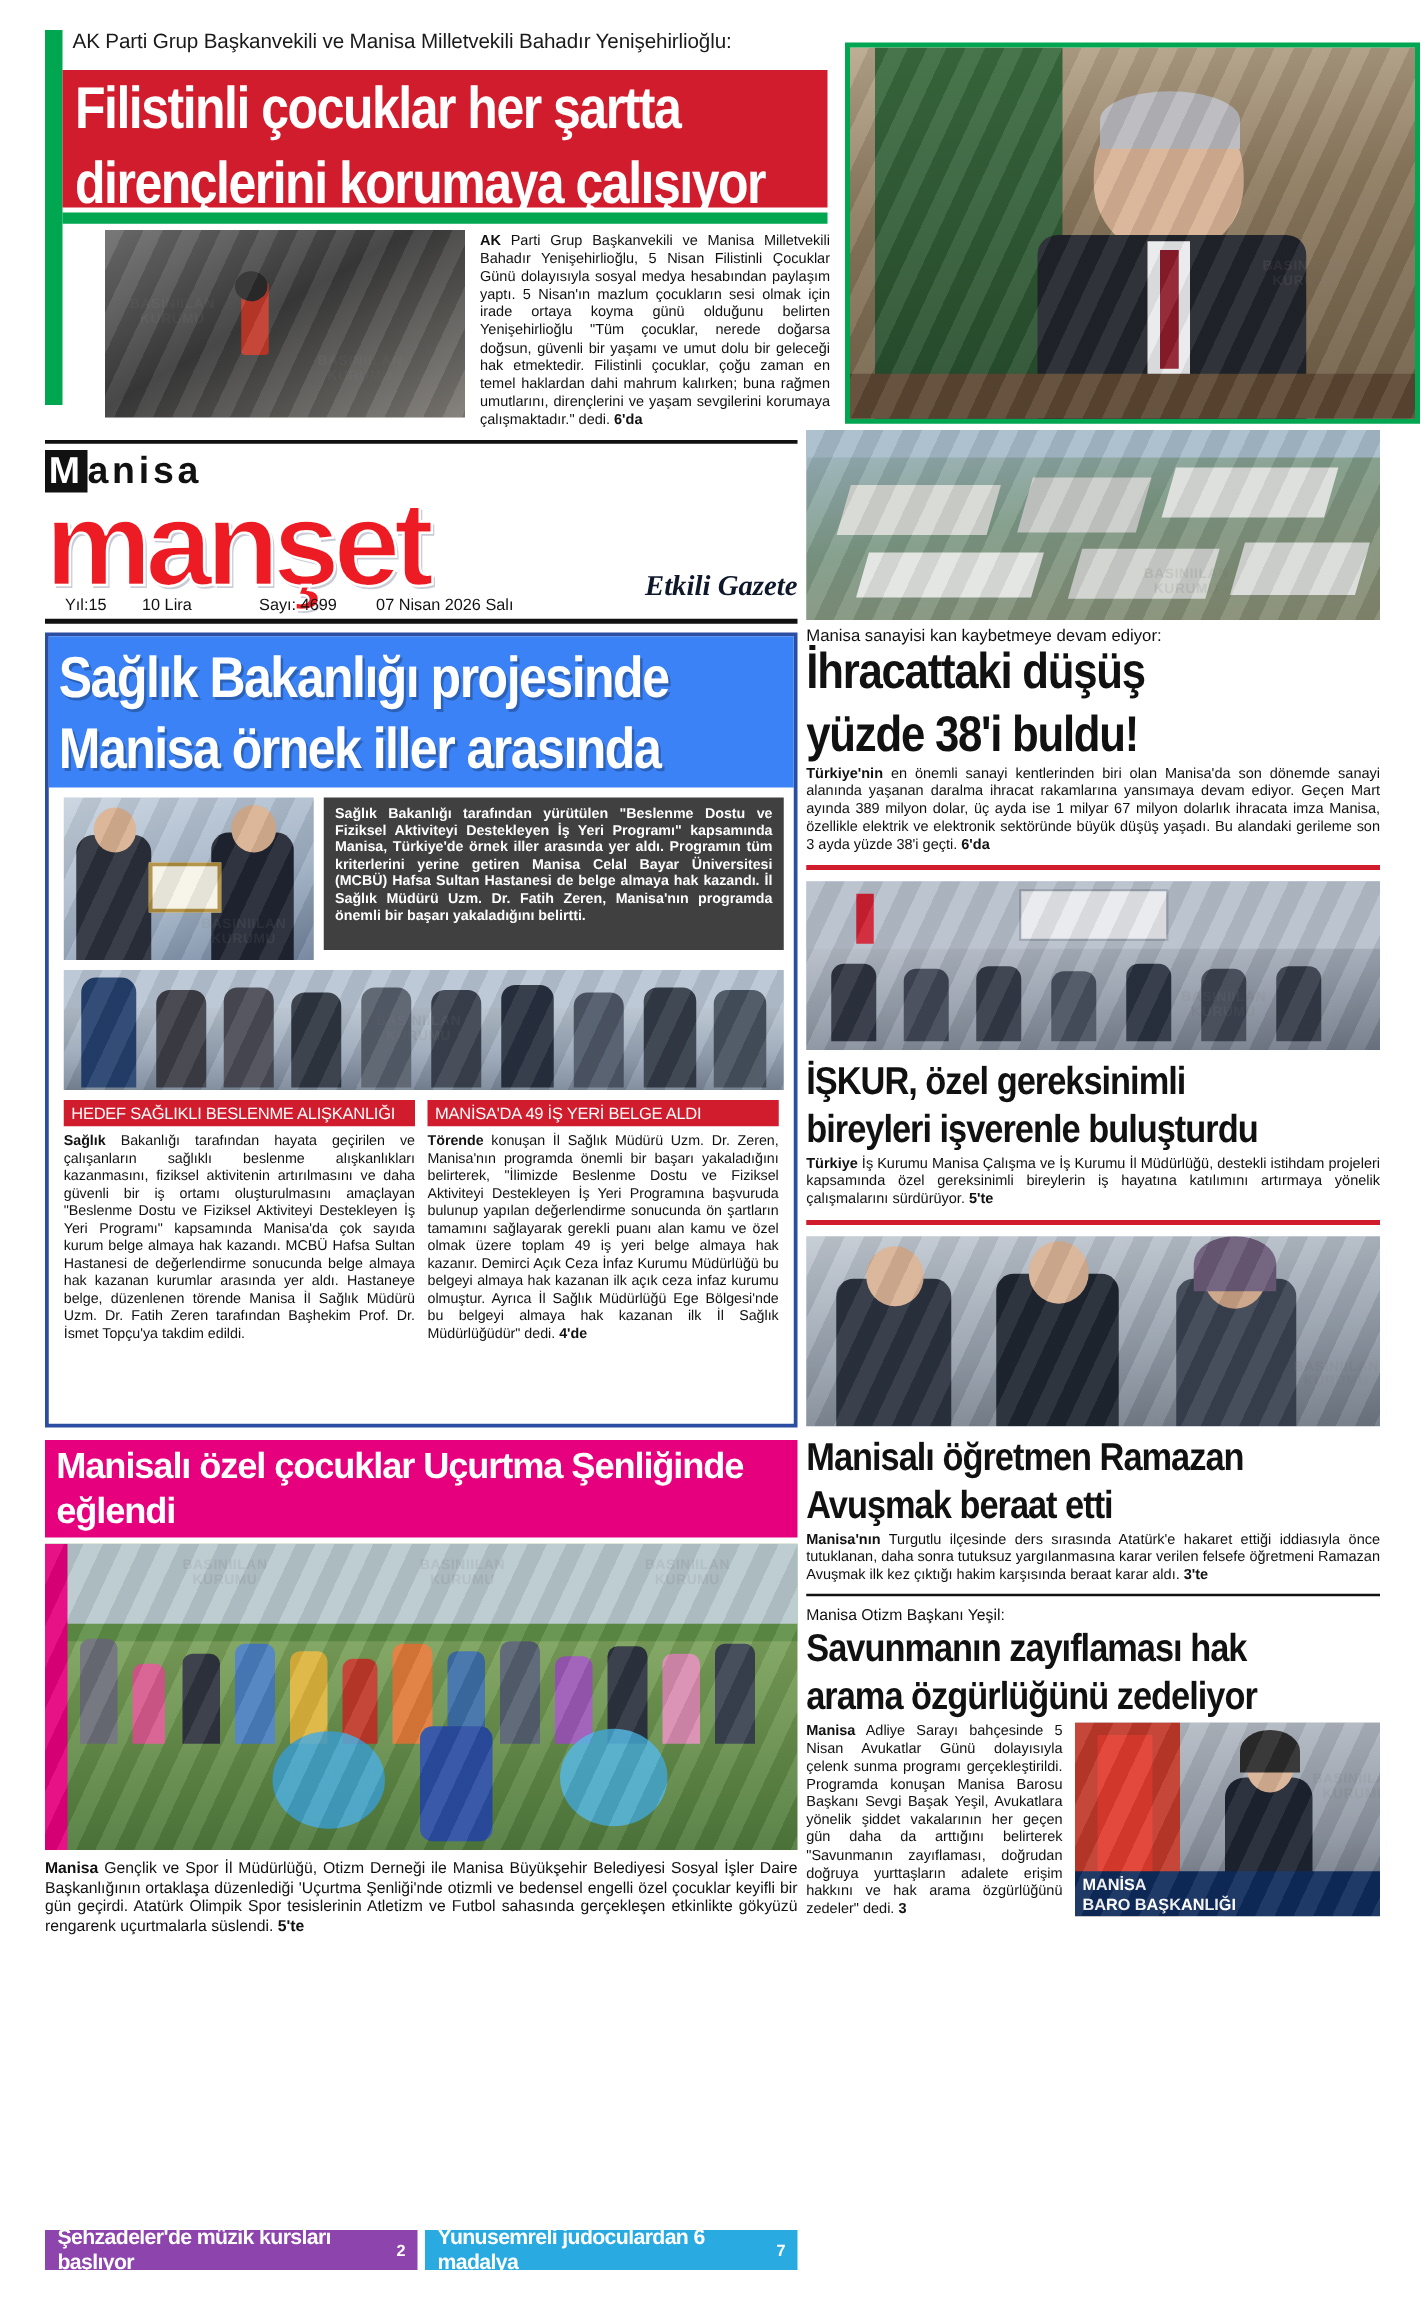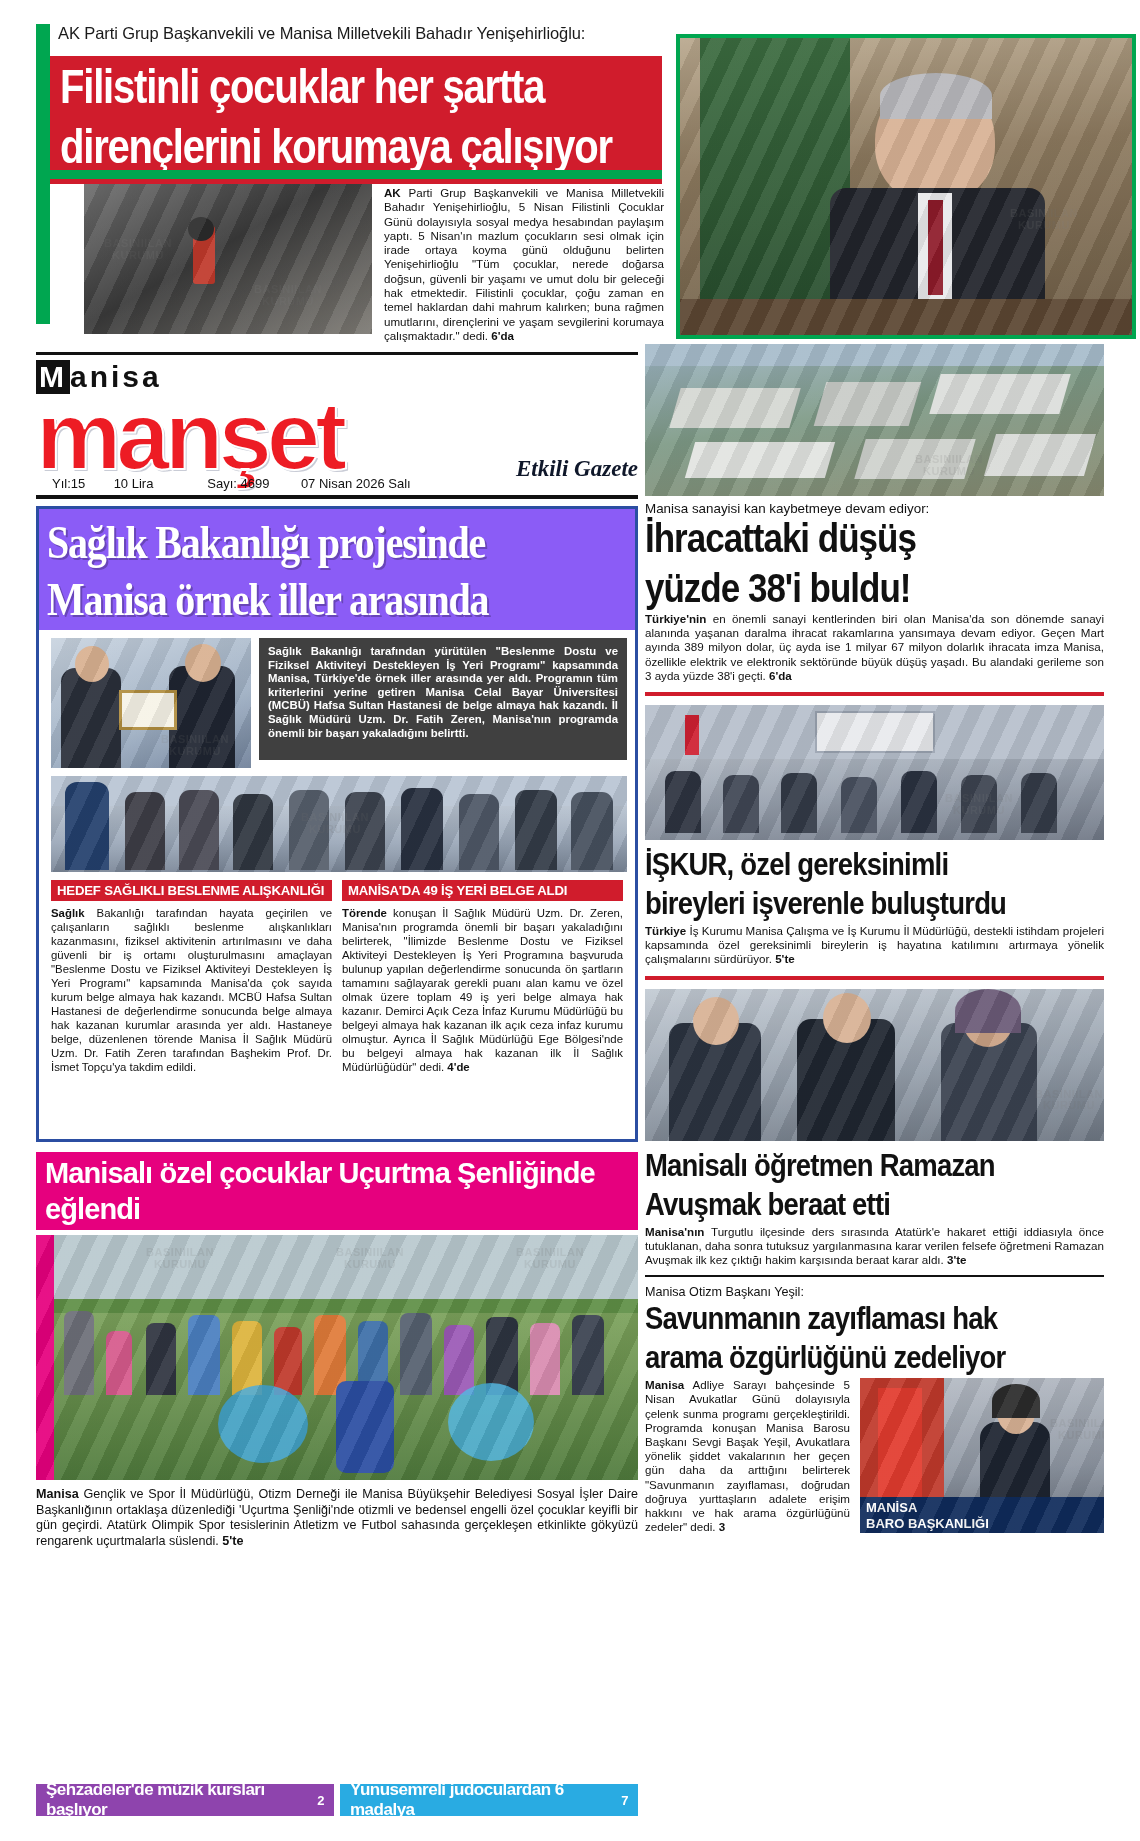--- a/index.html
+++ b/index.html
@@ -20,21 +20,21 @@
       repeating-linear-gradient(115deg, rgba(255,255,255,.07) 0 14px, rgba(0,0,0,.07) 14px 28px);
   }
   .wm { position:absolute; color:rgba(120,120,120,.17); font-weight:700; font-size:11px;
         letter-spacing:.5px; line-height:1.05; text-align:center; pointer-events:none; }
 
   
   .topbanner{ position:absolute; left:36px; top:24px; width:1068px; height:300px; }
   .tb-greenbar{ position:absolute; left:0; top:0; width:14px; height:300px; background:#00a650; }
   .tb-kicker{ position:absolute; left:22px; top:0; width:600px; height:32px;
     font-size:16.5px; color:#1a1a1a; font-weight:400; white-space:nowrap; letter-spacing:-.1px;}
-  .tb-redhead{ position:absolute; left:14px; top:32px; width:612px; height:128px; background:#d01c2c; }
+  .tb-redhead{ position:absolute; left:14px; top:32px; width:612px; height:110px; background:#d01c2c; }
   .tb-redhead span{ display:block; color:#fff; font-weight:800; font-style:normal;
      font-size:40px; line-height:51px; letter-spacing:-1.2px; padding-left:10px;
      font-family:"Liberation Sans", sans-serif; transform:scaleY(1.18); transform-origin: left top;
      padding-top:1px;}
   .tb-greenline{ position:absolute; left:14px; top:146px; width:612px; height:9px; background:#00a650;}
   .tb-photo-left{ position:absolute; left:48px; top:160px; width:288px; height:150px; }
   .tb-body{ position:absolute; left:348px; top:162px; width:280px; font-size:11.6px;
     line-height:14.3px; color:#111; text-align:justify; }
   .tb-body b{ font-weight:700; }
   .tb-photo-right{ position:absolute; left:640px; top:10px; width:460px; height:305px;
@@ -53,33 +53,33 @@
   .mh-info span{ display:inline-block; }
   .mh-info .s1{ width:58px; }
   .mh-info .s2{ width:90px; }
   .mh-etkili{ position:absolute; right:0; top:104px; font-family:"Liberation Serif", serif;
      font-style:italic; font-weight:700; font-size:23px; color:#0f172a; }
   .mh-rule-bot{ position:absolute; left:0; top:143px; width:602px; height:4px; background:#111; }
 
   
   .main-art{ position:absolute; left:36px; top:506px; width:602px; height:636px;
      border:3px solid #2b4ea2; background:#fff; }
-  .ma-head{ background:#8b5cf6; padding:6px 8px 10px 8px;font-family:Liberation Serif, serif; }
+  .ma-head{ background:#3b82f6; padding:6px 8px 10px 8px; }
   .ma-head span{ display:block; color:#fff; font-weight:800; font-size:40px;
      line-height:48px; letter-spacing:-1.2px; transform:scaleY(1.15); transform-origin:left top;
      text-shadow:2px 2px 0 rgba(0,0,0,.25); }
   .ma-mid{ position:relative; height:250px; }
   .ma-photo1{ position:absolute; left:12px; top:8px; width:200px; height:130px; }
   .ma-redbox{ position:absolute; left:220px; top:8px; width:368px; height:122px;
      background:#404040; color:#fff; padding:7px 9px; font-size:11.4px; line-height:13.6px;
      font-weight:700; text-align:justify; }
   .ma-photo2{ position:absolute; left:12px; top:146px; width:576px; height:96px; }
   .ma-subheads{ display:flex; gap:10px; padding:0 12px; }
   .ma-col{ width:282px; }
-  .ma-sub-title{ background:#d01c2c; color:#fff; font-weight:700; font-size:13.2px;
+  .ma-sub-title{ background:#d01c2c; color:#fff; font-weight:400; font-size:13.2px;
      padding:3px 6px; letter-spacing:-.2px; }
   .ma-col p{ font-size:11.4px; line-height:14px; color:#111; text-align:justify; margin-top:5px; }
   .ma-col p b{ font-weight:700; }
 
   
   .rcol{ position:absolute; left:645px; top:344px; width:459px; }
   .r-photo{ width:459px; }
   .r-kicker{ font-size:13.4px; color:#111; margin-top:5px; }
   .r-head{ font-weight:800; font-size:35px; line-height:38px; letter-spacing:-1px;
      color:#111; transform:scaleY(1.15); transform-origin:left top; margin-bottom:8px;}

